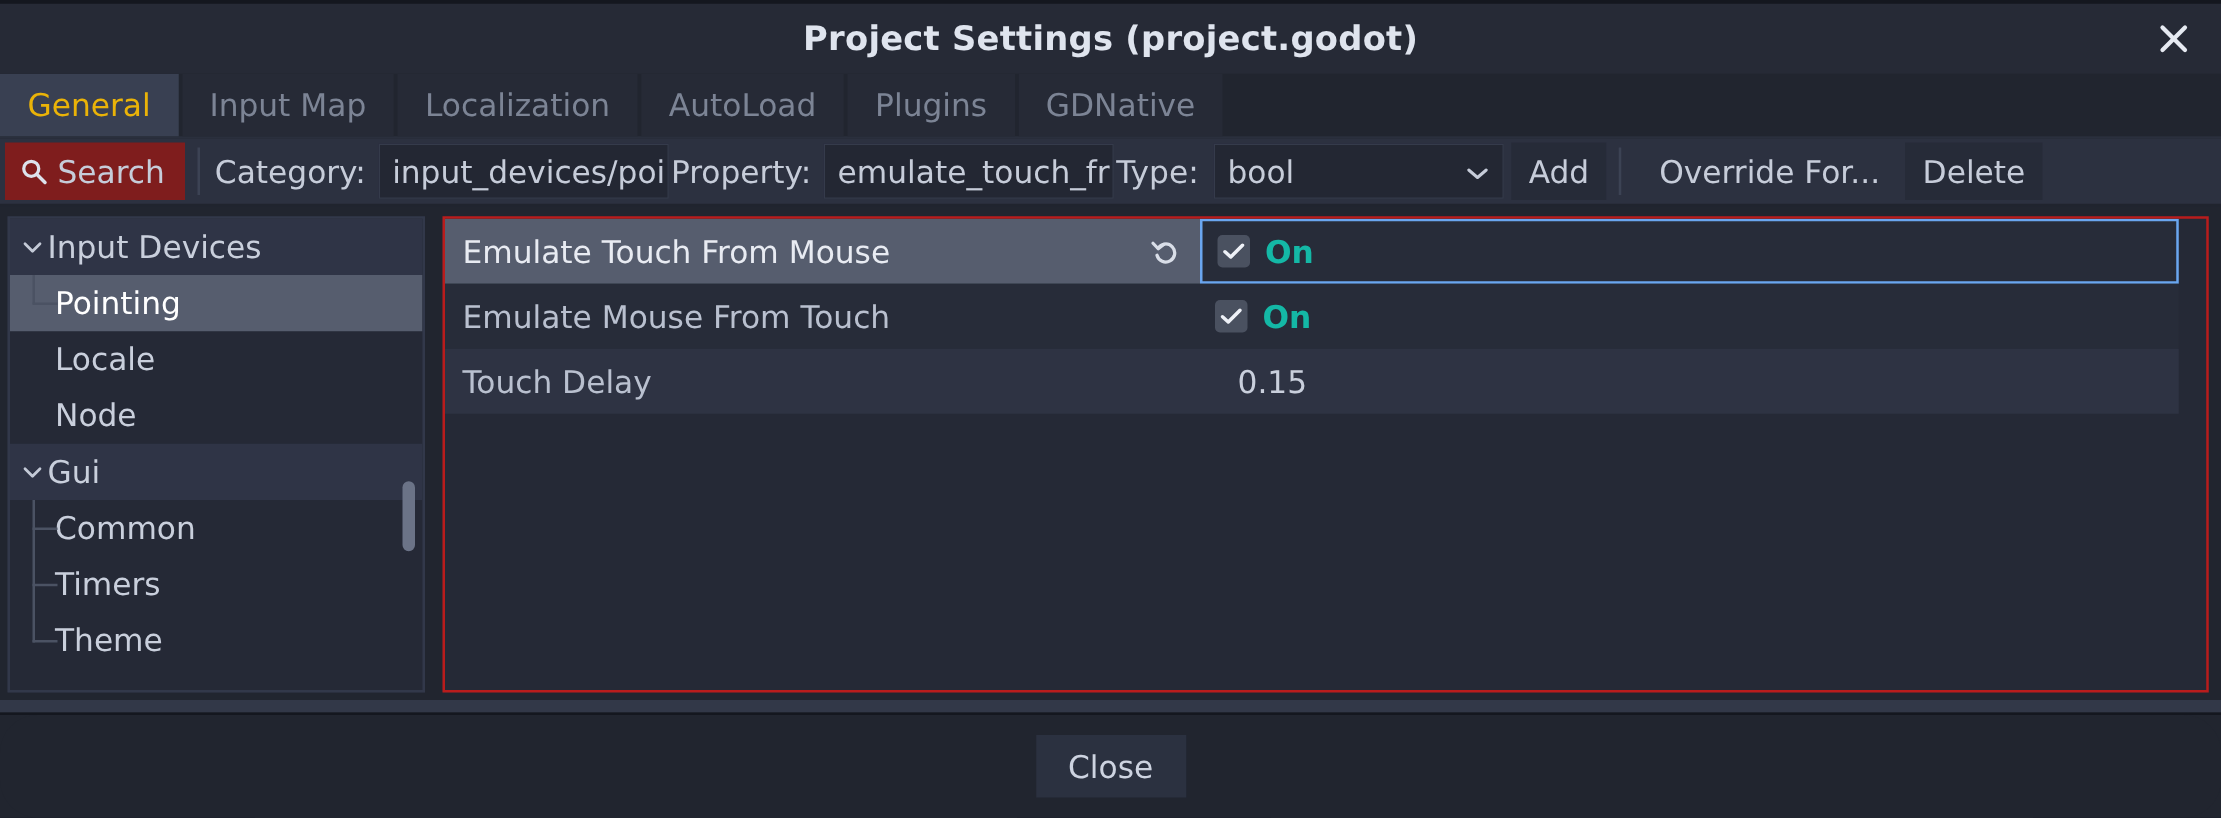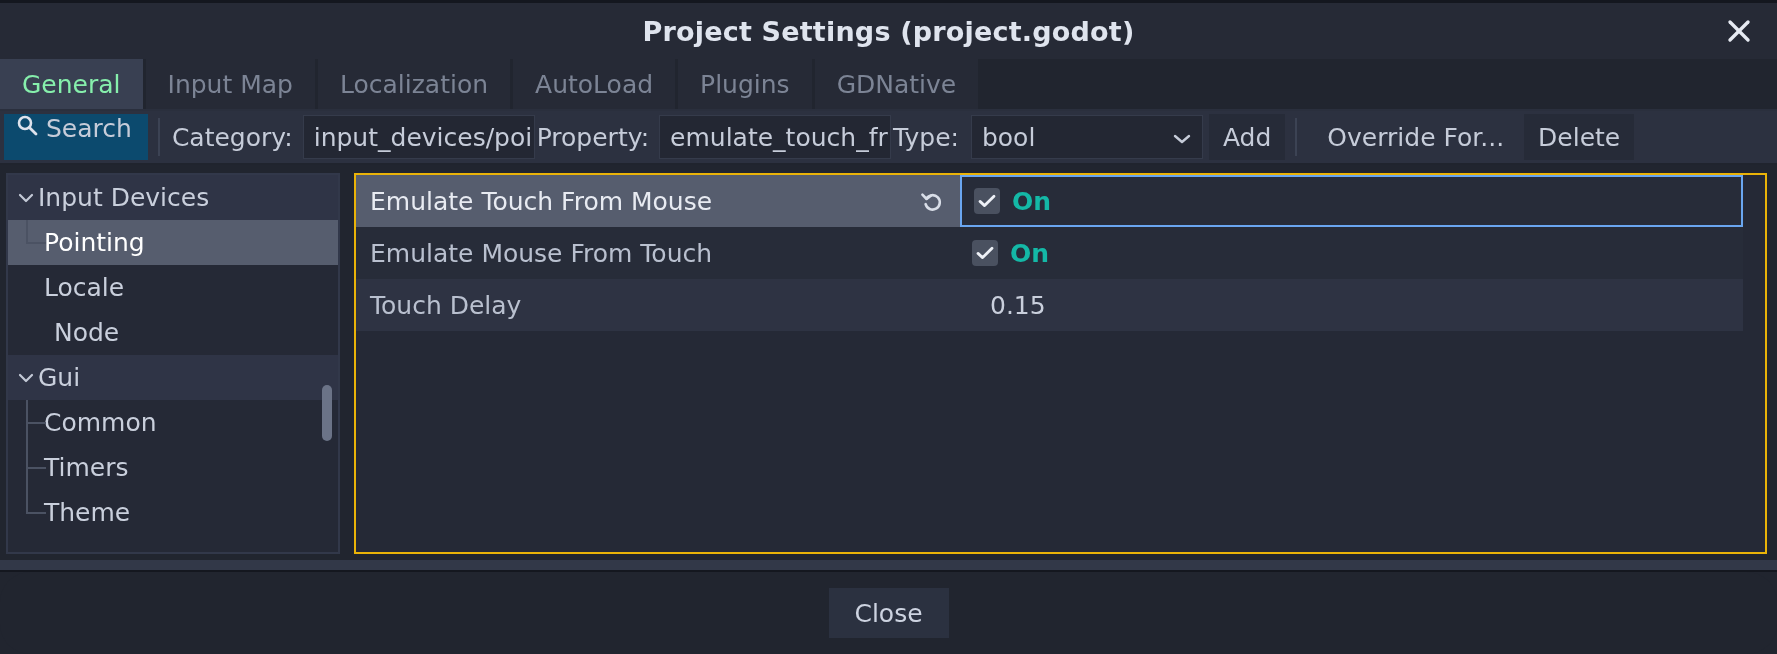--- a/index.html
+++ b/index.html
@@ -74,41 +74,42 @@
     padding: 0 22px;
     font-size: 25px;
     color: #7c8495;
     background: #262a36;
     margin-right: 3px;
     cursor: pointer;
     white-space: nowrap;
   }
   .tab.active {
     background: #394052;
-    color: #86efac;
+    color: #eab308;
   }
 
   
   .toolbar {
     height: 54px;
     flex: 0 0 54px;
     background: #2c3140;
     display: flex;
     align-items: center;
     gap: 0;
     padding: 0;
     box-sizing: border-box;
     border-bottom: 2px solid #20242e;
   }
   .tb-btn {
     height: 46px;
     display: flex;
+    align-items: center;
     gap: 8px;
     padding: 0 16px 0 12px;
-    background: #0c4a6e;
+    background: #7f1d1d;
     font-size: 25px;
     color: #c6ccd9;
     cursor: pointer;
     white-space: nowrap;
     margin-left: 4px;
   }
   .tb-sep {
     width: 2px;
     height: 38px;
     background: #3c4354;
@@ -224,21 +225,21 @@
     right: 6px;
     width: 10px;
     border-radius: 5px;
     background: #6b7387;
   }
 
   
   .props-panel {
     flex: 1 1 auto;
     background: #252936;
-    border: 2px solid #eab308;
+    border: 2px solid #b91c1c;
     box-sizing: border-box;
     position: relative;
     overflow: hidden;
   }
   .prop-row {
     display: flex;
     align-items: stretch;
     height: 52px;
     box-sizing: border-box;
     position: relative;
@@ -429,21 +430,21 @@
       <div class="tree-item selected" style="padding-left:0;">
         <span class="tree-indent"></span>
         <span class="tree-label">Pointing</span>
       </div>
 
       <div class="tree-item" style="padding-left:0;">
         <span class="tree-indent"></span>
         <span class="tree-label">Locale</span>
       </div>
 
-      <div class="tree-item" style="padding-left:10px;">
+      <div class="tree-item" style="padding-left:0;">
         <span class="tree-indent"></span>
         <span class="tree-label">Node</span>
       </div>
 
       <div class="tree-item category">
         <span class="tree-chevron">
           <svg width="16" height="12" viewBox="0 0 16 12">
             <polyline points="2,3 8,9 14,3" fill="none" stroke="#c3c9d6" stroke-width="2.2" stroke-linecap="round" stroke-linejoin="round"></polyline>
           </svg>
         </span>

